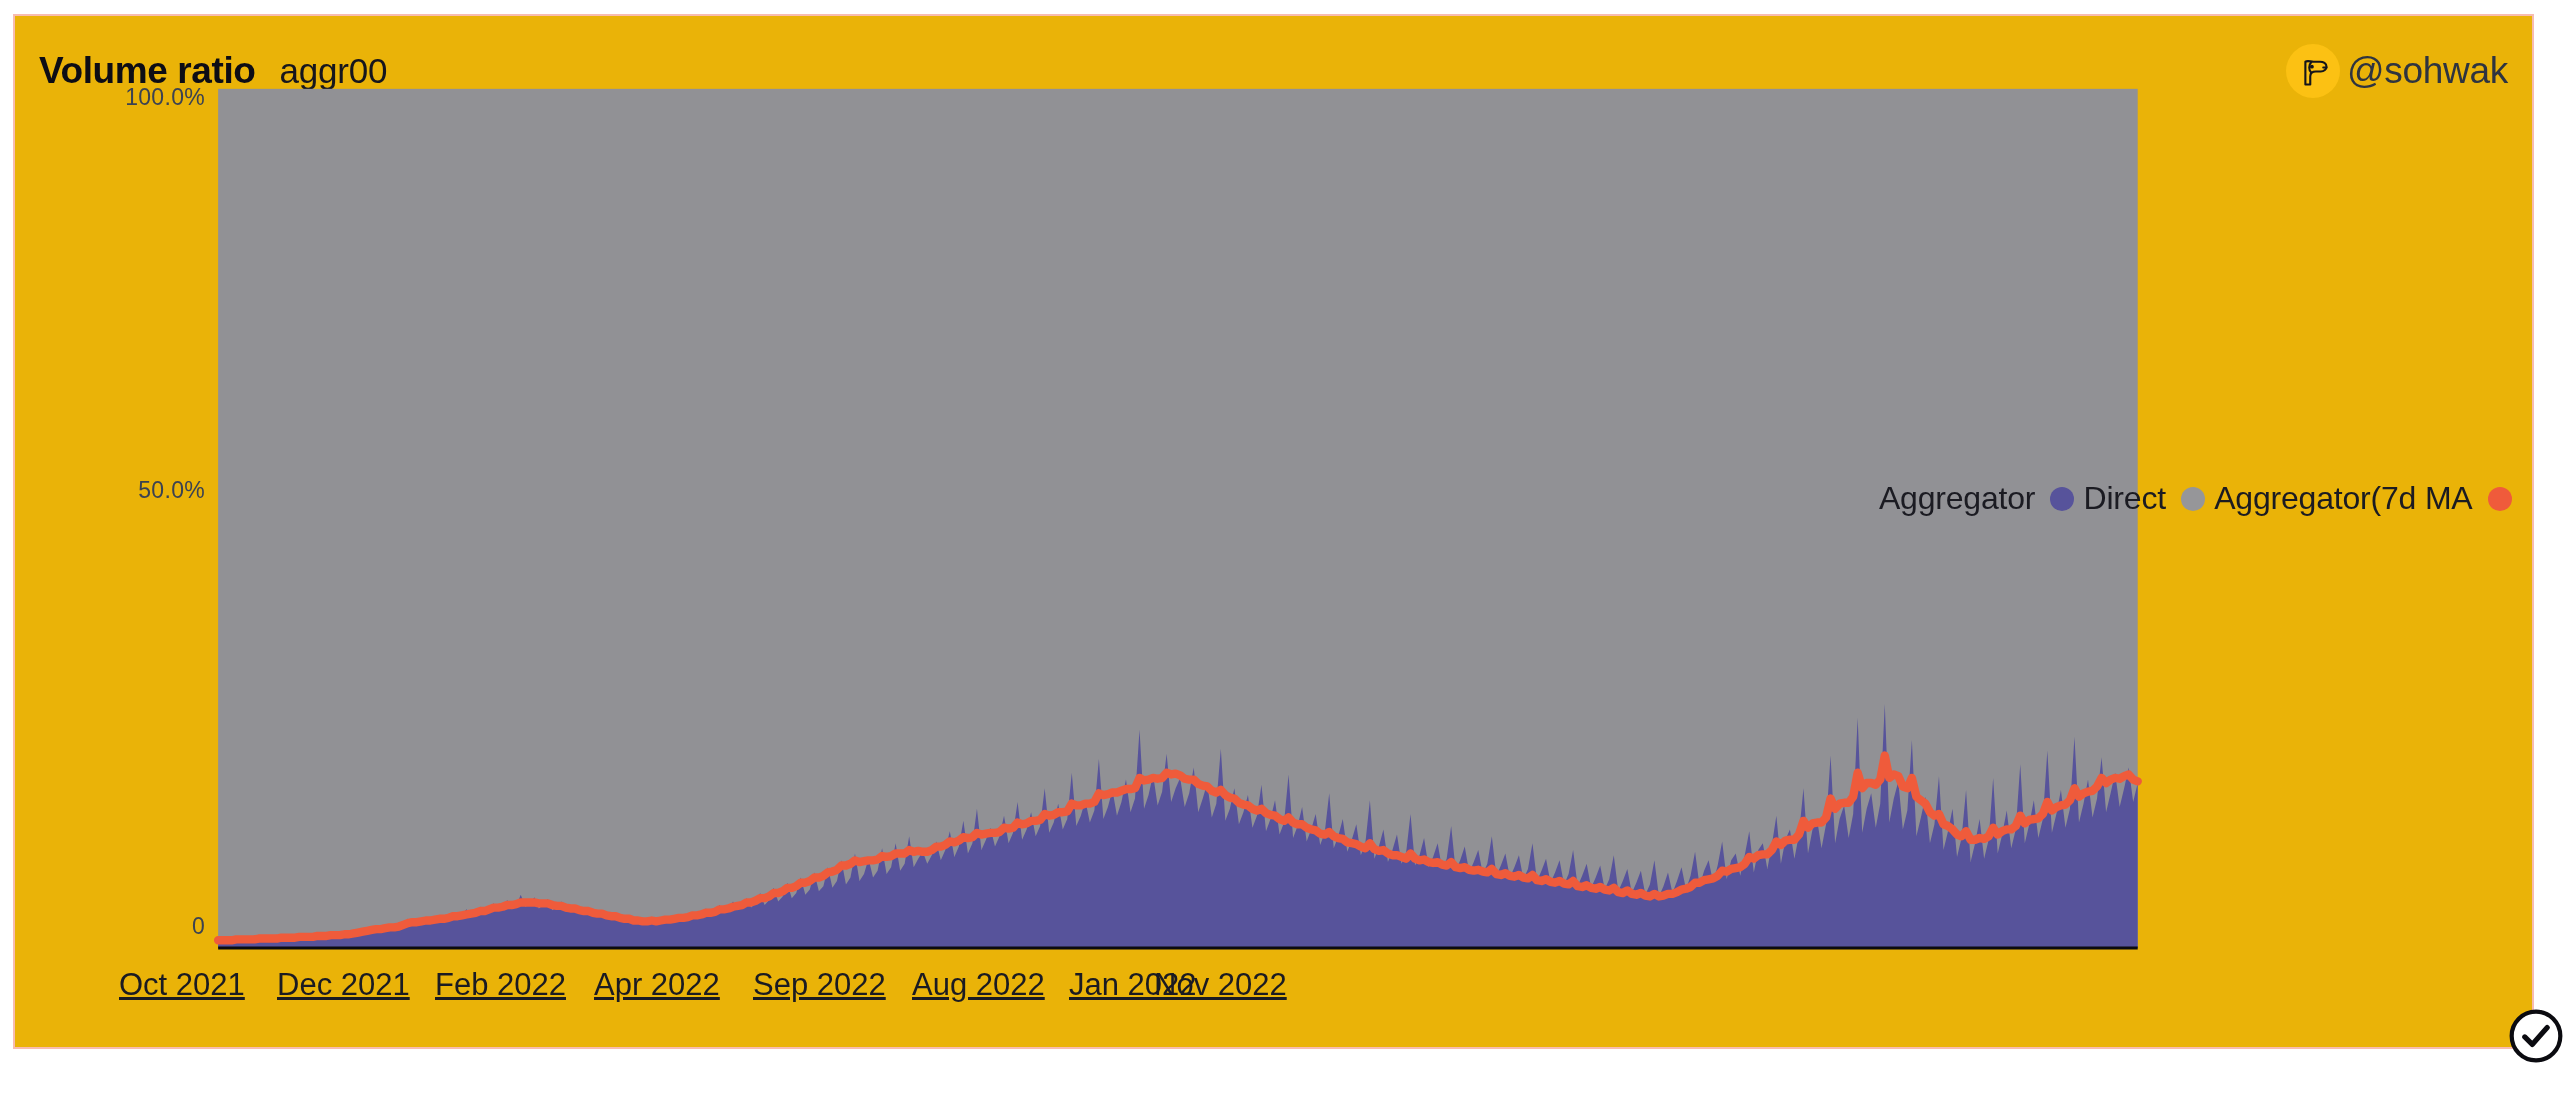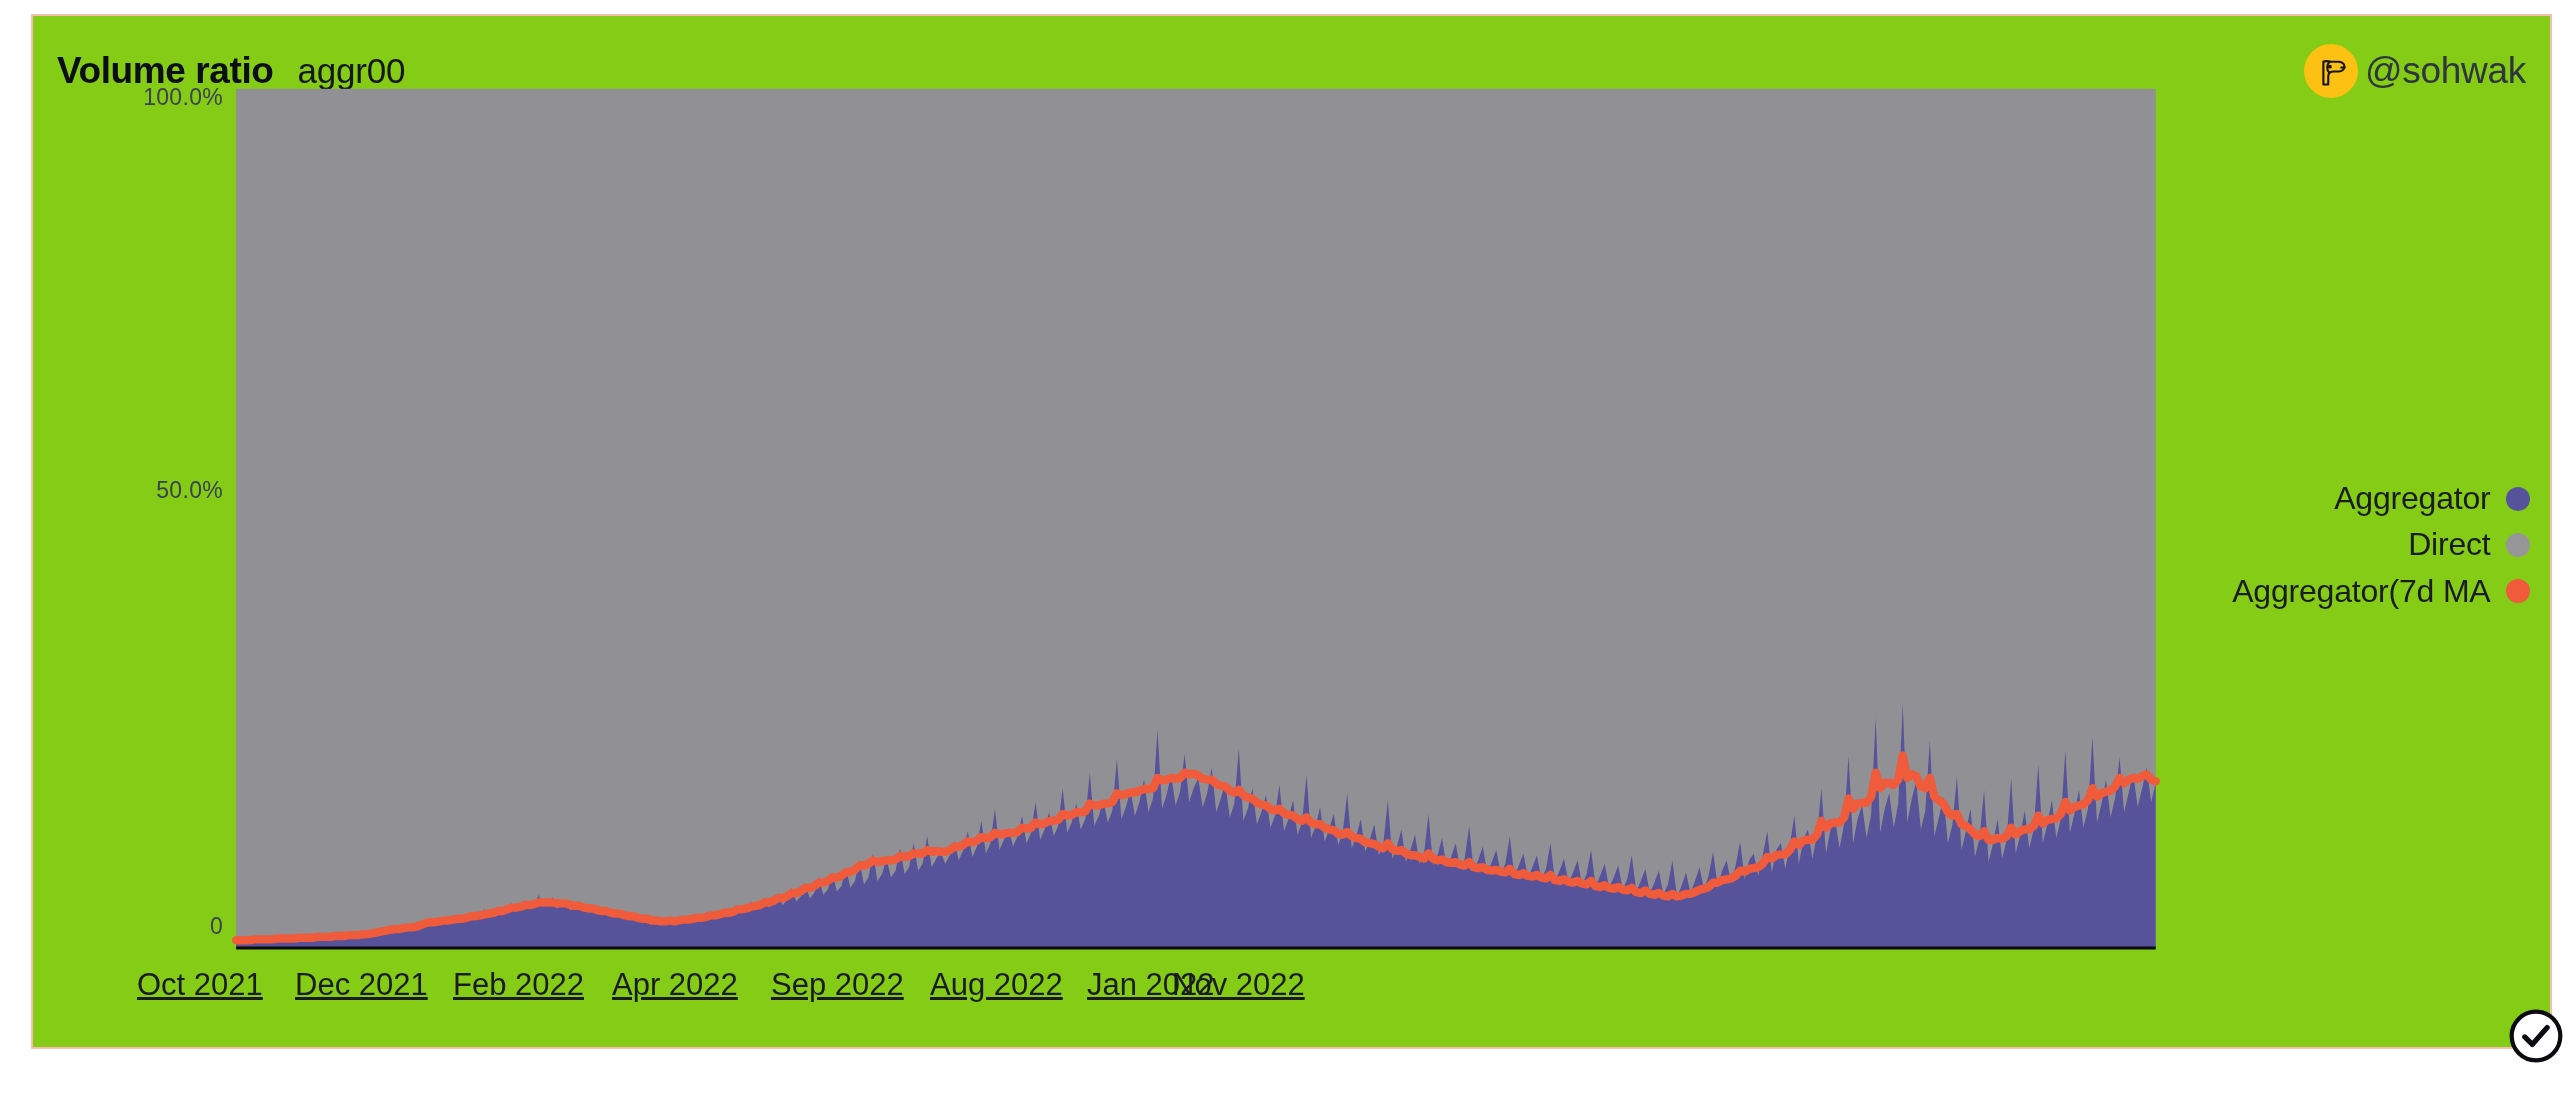--- a/index.html
+++ b/index.html
@@ -18,23 +18,22 @@
     overflow: hidden;
   }
   
   .card {
     position: absolute;
     left: 13px;
     top: 14px;
     width: 2521px;
     height: 1035px;
     border: 2.8px solid #f8bcb0;
-    background: #84cc16;
+    background: #eab308;
     box-sizing: border-box;
-    margin-left: 18px;
   }
   
   .header {
     position: absolute;
     left: 0;
     top: 0;
     right: 0;
     height: 103px;
   }
   .title-wrap {
@@ -145,21 +144,21 @@
     color: #1b1b22;
     white-space: nowrap;
     text-decoration: underline;
   }
   
   .legend {
     position: absolute;
     right: 20.5px;
     top: 464px;
     display: flex;
-    flex-direction: column;
+    flex-direction: row;
     align-items: flex-end;
     gap: 9.3px;
   }
   .legend-row {
     display: flex;
     align-items: center;
     gap: 15px;
     white-space: nowrap;
   }
   .legend-label {

